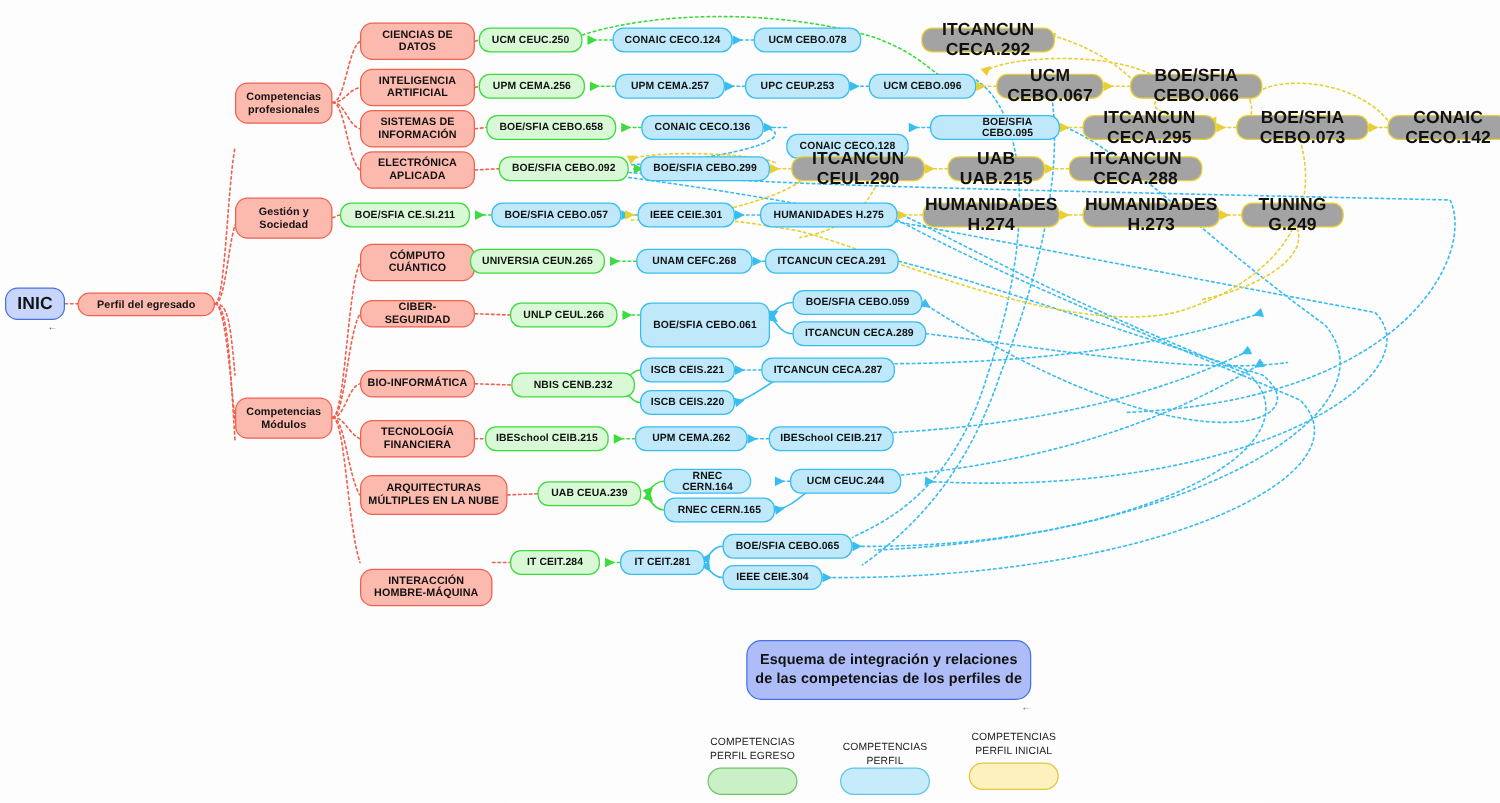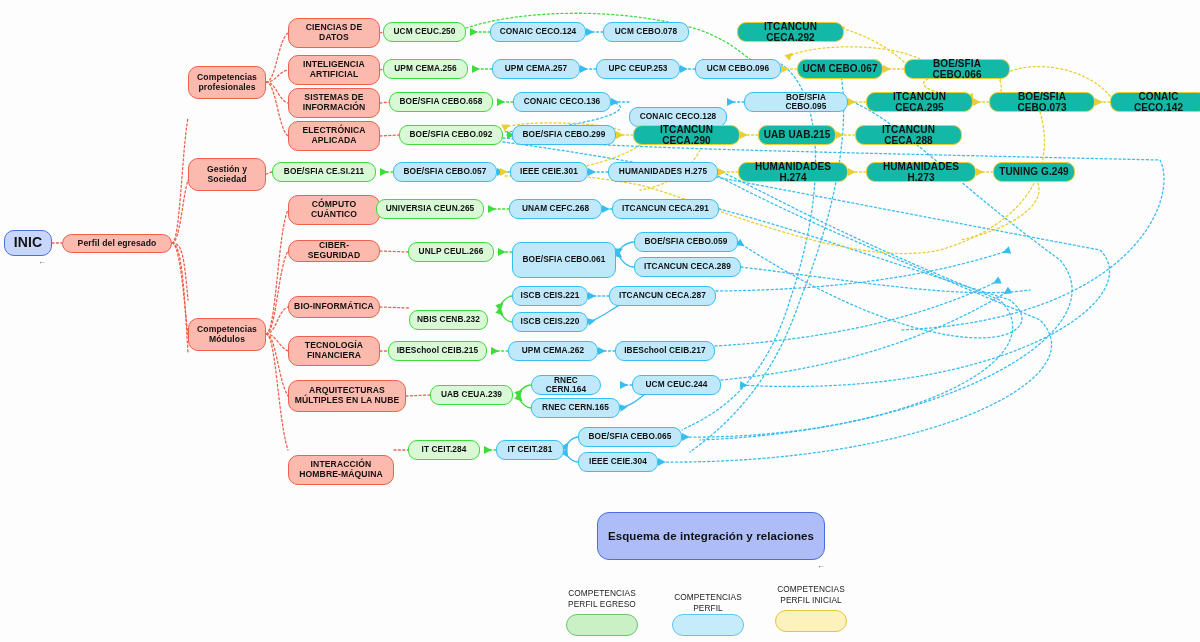--- a/index.html
+++ b/index.html
@@ -10,21 +10,21 @@
 
   .node{position:absolute;box-sizing:border-box;display:flex;align-items:center;
         justify-content:center;text-align:center;border-radius:9px;
         font-weight:bold;letter-spacing:.1px;line-height:1.12;color:#111;
         padding:1px 4px;}
   .n-root{background:#c9d6fb;border:1.6px solid #4a6fe3;color:#111;font-size:14px;
           border-radius:10px;}
   .n-red{background:#fcb9ae;border:1.6px solid #f0604d;font-size:8.6px;border-radius:10px;}
   .n-green{background:#d8f8d6;border:1.6px solid #3ddc3d;font-size:8.3px;}
   .n-blue{background:#bfe9fb;border:1.6px solid #38bdf0;font-size:8.3px;}
-  .n-yellow{background:#14b8a6;border:1.6px solid #e8cf33;font-size:10px;}
+  .n-yellow{background:#a3a3a3;border:1.6px solid #e8cf33;font-size:14px;}
   .n-title{background:#aebdf7;border:1.8px solid #4a6fe3;font-size:11.5px;
            line-height:1.3;border-radius:12px;}
 
   .legend-label{position:absolute;font-size:8.3px;color:#222;text-align:center;
                 line-height:1.28;letter-spacing:.1px;}
   .legend-chip{position:absolute;border-radius:12px;box-sizing:border-box;}
   .chip-green{background:#caf0c6;border:1.5px solid #6ec46e;}
   .chip-blue{background:#c6ecfb;border:1.5px solid #5ec5ee;}
   .chip-yellow{background:#fdf1bd;border:1.5px solid #e3c63a;}
 
@@ -174,21 +174,21 @@
       <div class="node n-red" style="left: 288px; top: 336px; width: 92px; height: 30px;">TECNOLOGÍA FINANCIERA</div>
       <div class="node n-red" style="left: 288px; top: 380px; width: 118px; height: 32px;">ARQUITECTURAS MÚLTIPLES EN LA NUBE</div>
       <div class="node n-red" style="left: 288px; top: 455px; width: 106px; height: 30px;">INTERACCIÓN HOMBRE-MÁQUINA</div>
       <div class="node n-green" style="left: 383px; top: 22px; width: 83px; height: 20px;">UCM CEUC.250</div>
       <div class="node n-green" style="left: 383px; top: 59px; width: 85px; height: 20px;">UPM CEMA.256</div>
       <div class="node n-green" style="left: 389px; top: 92px; width: 104px; height: 20px;">BOE/SFIA CEBO.658</div>
       <div class="node n-green" style="left: 399px; top: 125px; width: 104px; height: 20px;">BOE/SFIA CEBO.092</div>
       <div class="node n-green" style="left: 272px; top: 162px; width: 104px; height: 20px;">BOE/SFIA CE.SI.211</div>
       <div class="node n-green" style="left: 376px; top: 199px; width: 108px; height: 20px;">UNIVERSIA CEUN.265</div>
       <div class="node n-green" style="left: 408px; top: 242px; width: 86px; height: 20px;">UNLP CEUL.266</div>
-      <div class="node n-green" style="left: 409px; top: 298px; width: 79px; height: 20px; margin-top: 12px;">NBIS CENB.232</div>
+      <div class="node n-green" style="left: 409px; top: 298px; width: 99px; height: 20px;">NBIS CENB.232</div>
       <div class="node n-green" style="left: 388px; top: 341px; width: 99px; height: 20px;">IBESchool CEIB.215</div>
       <div class="node n-green" style="left: 430px; top: 385px; width: 83px; height: 20px;">UAB CEUA.239</div>
       <div class="node n-green" style="left: 408px; top: 440px; width: 72px; height: 20px;">IT CEIT.284</div>
       <div class="node n-blue" style="left: 490px; top: 22px; width: 96px; height: 20px;">CONAIC CECO.124</div>
       <div class="node n-blue" style="left: 603px; top: 22px; width: 86px; height: 20px;">UCM CEBO.078</div>
       <div class="node n-blue" style="left: 492px; top: 59px; width: 88px; height: 20px;">UPM CEMA.257</div>
       <div class="node n-blue" style="left: 596px; top: 59px; width: 84px; height: 20px;">UPC CEUP.253</div>
       <div class="node n-blue" style="left: 695px; top: 59px; width: 86px; height: 20px;">UCM CEBO.096</div>
       <div class="node n-blue" style="left: 513px; top: 92px; width: 98px; height: 20px;">CONAIC CECO.136</div>
       <div class="node n-blue" style="left: 629px; top: 92px; width: 98px; height: 20px; margin-top: 15px;">CONAIC CECO.128</div>
@@ -212,31 +212,32 @@
       <div class="node n-blue" style="left: 632px; top: 375px; width: 89px; height: 20px;">UCM CEUC.244</div>
       <div class="node n-blue" style="left: 496px; top: 440px; width: 68px; height: 20px;">IT CEIT.281</div>
       <div class="node n-blue" style="left: 578px; top: 427px; width: 104px; height: 20px;">BOE/SFIA CEBO.065</div>
       <div class="node n-blue" style="left: 578px; top: 452px; width: 80px; height: 20px;">IEEE CEIE.304</div>
       <div class="node n-yellow" style="left: 737px; top: 22px; width: 107px; height: 20px;">ITCANCUN CECA.292</div>
       <div class="node n-yellow" style="left: 797px; top: 59px; width: 86px; height: 20px;">UCM CEBO.067</div>
       <div class="node n-yellow" style="left: 904px; top: 59px; width: 106px; height: 20px;">BOE/SFIA CEBO.066</div>
       <div class="node n-yellow" style="left: 866px; top: 92px; width: 107px; height: 20px;">ITCANCUN CECA.295</div>
       <div class="node n-yellow" style="left: 989px; top: 92px; width: 106px; height: 20px;">BOE/SFIA CEBO.073</div>
       <div class="node n-yellow" style="left: 1110px; top: 92px; width: 97px; height: 20px;">CONAIC CECO.142</div>
-      <div class="node n-yellow" style="left: 633px; top: 125px; width: 107px; height: 20px;">ITCANCUN CECA.290</div>
+      <div class="node n-yellow" style="left: 633px; top: 125px; width: 107px; height: 20px;">ITCANCUN CEUL.290</div>
       <div class="node n-yellow" style="left: 758px; top: 125px; width: 78px; height: 20px;">UAB UAB.215</div>
       <div class="node n-yellow" style="left: 855px; top: 125px; width: 107px; height: 20px;">ITCANCUN CECA.288</div>
       <div class="node n-yellow" style="left: 738px; top: 162px; width: 110px; height: 20px;">HUMANIDADES H.274</div>
       <div class="node n-yellow" style="left: 866px; top: 162px; width: 110px; height: 20px;">HUMANIDADES H.273</div>
       <div class="node n-yellow" style="left: 993px; top: 162px; width: 82px; height: 20px;">TUNING G.249</div>
     </div>
 
   <div class="node n-title" id="title-box" style="left: 597px; top: 512px; width: 228px; height: 48px;">
     <div>
       <div>Esquema de integración y relaciones</div>
+      <div>de las competencias de los perfiles de</div>
     </div>
   </div>
   <div class="tick" id="title-tick" style="left: 817px; top: 561px;">←</div>
   <div class="tick" id="root-tick" style="left: 38px; top: 257px;">←</div>
 
   <div id="legend-layer">
       <div class="legend-label" style="left: 566px; top: 588px; width: 72px;">
         <div>COMPETENCIAS</div>
         <div>PERFIL EGRESO</div>
       </div>

